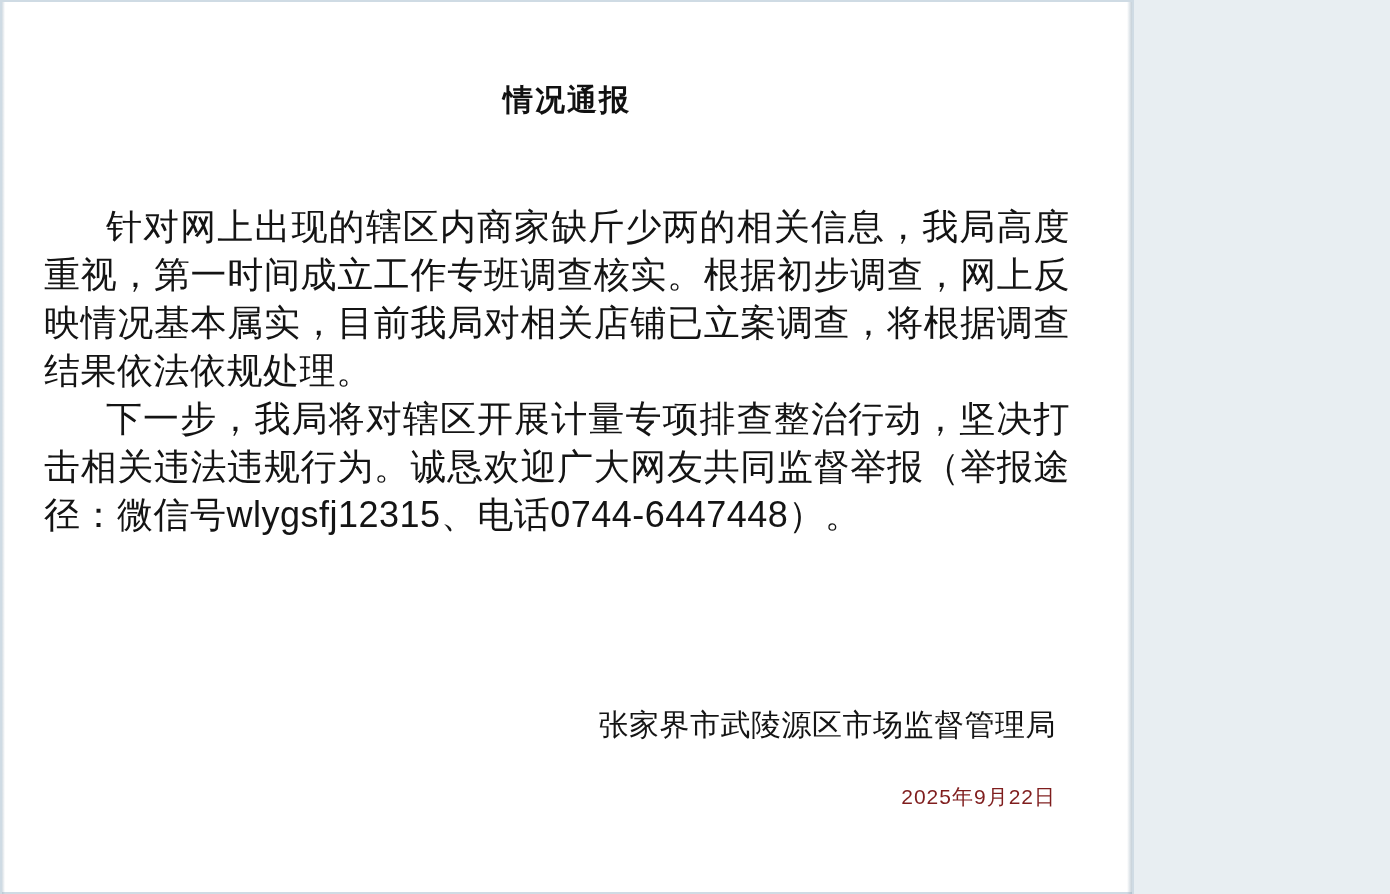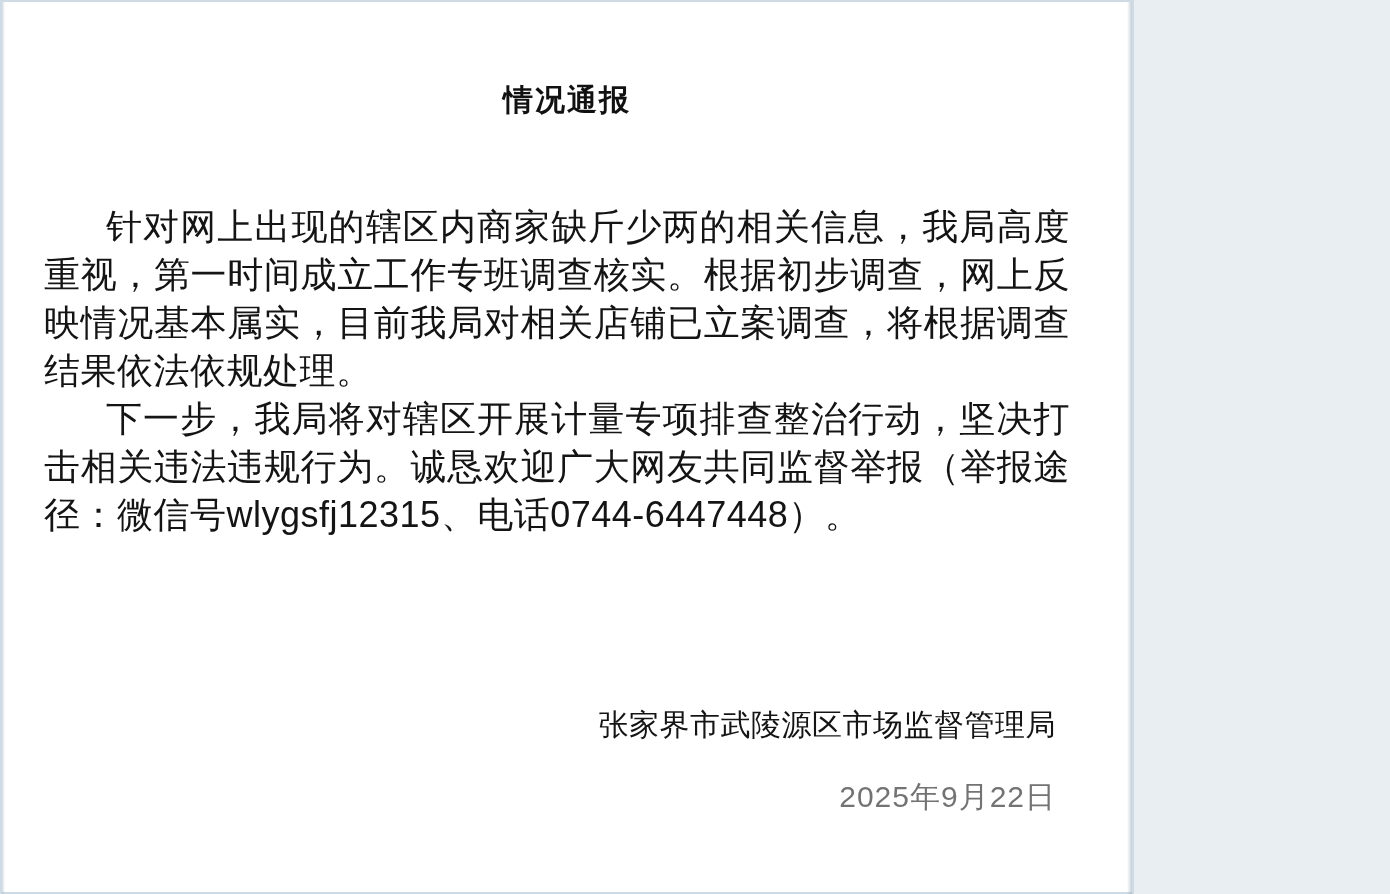--- a/index.html
+++ b/index.html
@@ -61,22 +61,22 @@
     text-align: right;
     margin-top: 7px;
   }
   .sig-org {
     font-size: 30px;
     color: #141414;
     letter-spacing: 0.5px;
     line-height: 44px;
   }
   .sig-date {
-    font-size: 30px;
-    color: #737373;
+    font-size: 21px;
+    color: #7f1d1d;
     letter-spacing: 1px;
     line-height: 44px;
     margin-top: 28px;
   }
   .edge-shadow {
     position: absolute;
     right: 0;
     top: 0;
     width: 5px;
     height: 894px;

